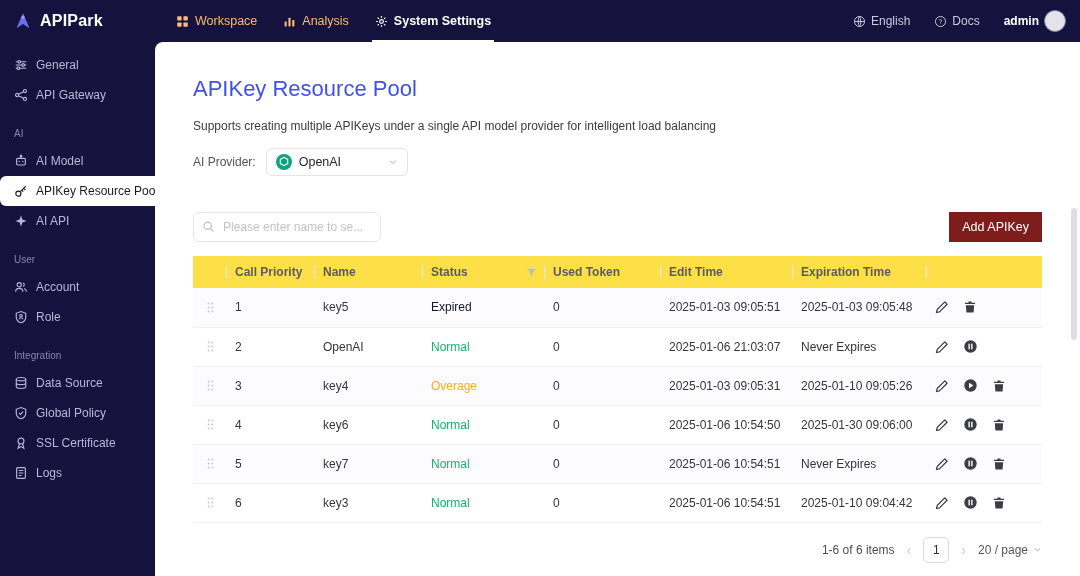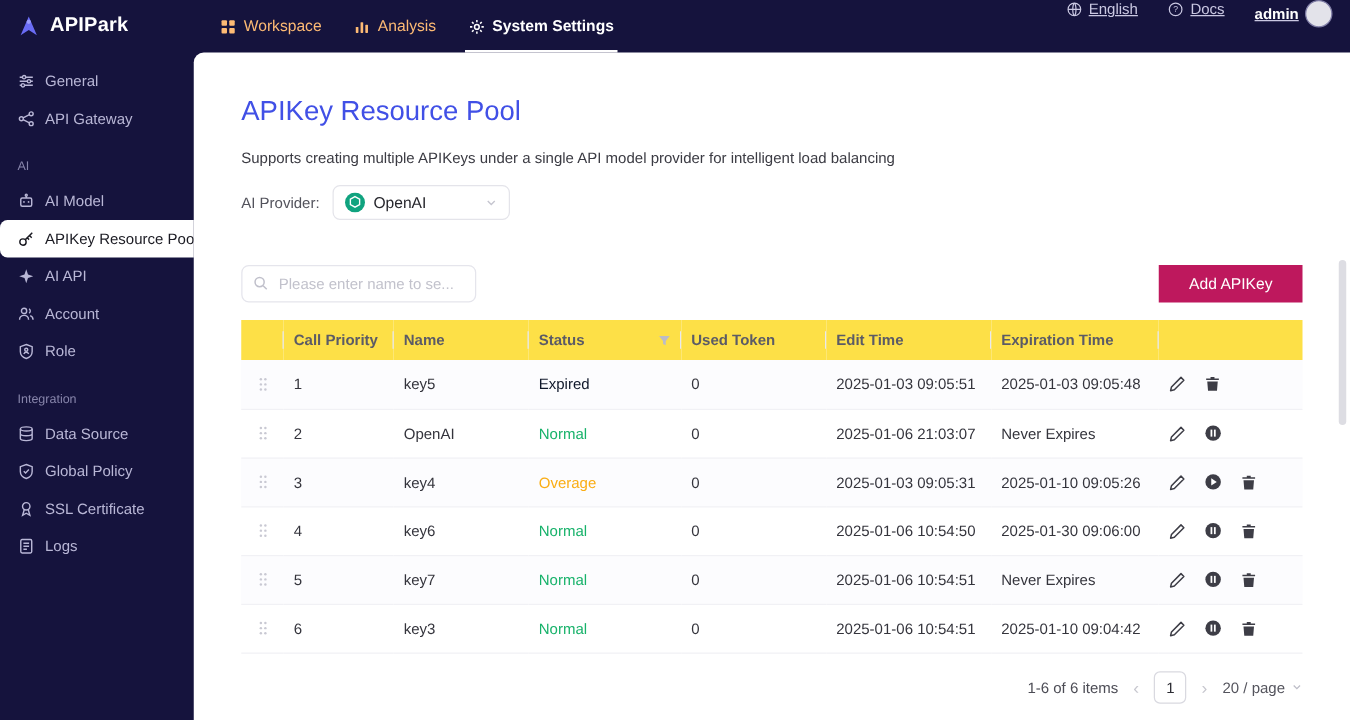--- a/index.html
+++ b/index.html
@@ -13,21 +13,21 @@
   svg { display:block; }
 
   
   .topbar { height:42px; display:flex; align-items:stretch; color:#c5c3de; }
   .logo { width:155px; flex:none; display:flex; align-items:center; gap:7px; padding-left:13px; }
   .logo-text { color:#fff; font-weight:bold; font-size:16px; letter-spacing:.2px; }
   .nav { display:flex; align-items:stretch; margin-left:8px; }
   .nav-item { display:flex; align-items:center; gap:6px; padding:0 13px; font-size:12.5px; color:#fdba74; cursor:pointer; position:relative; }
   .nav-item.active { color:#fff; font-weight:bold; }
   .nav-item.active::after { content:""; position:absolute; left:10px; right:10px; bottom:0; height:2px; background:#fff; }
-  .top-right { margin-left:auto; display:flex; align-items:flex-start; gap:24px; padding-right:14px; font-size:12px; color:#cac8e2;text-decoration:underline; }
+  .top-right { margin-left:auto; display:flex; align-items:center; gap:24px; padding-right:14px; font-size:12px; color:#cac8e2; }
   .top-right .tr-item { display:flex; align-items:center; gap:5px; cursor:pointer; }
   .tr-user { color:#fff; font-weight:bold; }
   .avatar { width:22px; height:22px; border-radius:50%; background:#e3e3ea; border:1px solid #7f7da6; }
 
   
   .layout { display:flex; height:534px; }
   .sidebar { width:155px; flex:none; color:#b9b7d6; padding-top:8px; }
   .sec-title { font-size:10px; color:#8785ab; padding:18px 14px 7px; }
   .sidebar .sec-title:first-child { padding-top:12px; }
   .side-item { display:flex; align-items:center; gap:8px; padding:8px 14px; font-size:12px; cursor:pointer; white-space:nowrap; }
@@ -40,21 +40,21 @@
   .subtitle { margin-top:17px; font-size:12px; color:#3b3b43; }
   .provider-row { margin-top:15px; display:flex; align-items:center; gap:10px; font-size:12px; color:#53535c; }
   .provider-select { display:flex; align-items:center; gap:7px; border:1px solid #e4e4ea; border-radius:6px; padding:5px 9px; width:142px; background:#fff; cursor:pointer; }
   .provider-select .val { flex:1; font-size:12.5px; color:#26262c; }
 
   .toolbar { margin-top:36px; display:flex; align-items:center; justify-content:space-between; }
   .search-box { position:relative; width:188px; }
   .search-box input { width:100%; height:30px; border:1px solid #e5e5ec; border-radius:6px; padding:0 10px 0 29px; font-size:12px; color:#333; outline:none; font-family:"Liberation Sans",sans-serif; }
   .search-box input::placeholder { color:#c2c2cc; }
   .search-icon { position:absolute; left:9px; top:8px; }
-  .add-btn { height:30px; padding:0 24px; background:#be185d; color:#fff; border:none; border-radius:0; font-size:12.5px; cursor:pointer; font-family:"Liberation Sans",sans-serif; }
+  .add-btn { height:30px; padding:0 13px; background:#7f1d1d; color:#fff; border:none; border-radius:0; font-size:12.5px; cursor:pointer; font-family:"Liberation Sans",sans-serif; }
 
   table { width:100%; border-collapse:collapse; margin-top:14px; font-size:12px; color:#34343c; table-layout:fixed; }
   thead th { background:#fde047; height:32px; font-weight:700; color:#5b5b66; text-align:left; padding:0 8px; position:relative; }
   thead th:not(:last-child)::after { content:""; position:absolute; right:0; top:9px; width:1px; height:14px; background:#e8e8ee; }
   .th-status-wrap { display:flex; align-items:center; justify-content:space-between; }
   tbody td { height:39px; padding:0 8px; border-bottom:1px solid #f1f1f5; }
   tbody tr:nth-child(odd) { background:#fcfcfe; }
   .handle-cell { text-align:center; cursor:grab; }
   .handle-cell svg { margin:0 auto; }
   .st-expired { color:#0f172a; }
@@ -191,20 +191,21 @@
     </div>
     <div class="side-item">
       <span>
           <svg width="14" height="14" viewBox="0 0 16 16">
             <path d="M8 1.6l1.6 4.8L14.4 8l-4.8 1.6L8 14.4 6.4 9.6 1.6 8l4.8-1.6z" fill="currentColor"></path>
           </svg>
         </span>
       <span>AI API</span>
     </div>
 
+    <div class="sec-title">User</div>
     <div class="side-item">
       <span>
           <svg width="14" height="14" viewBox="0 0 16 16" fill="none" stroke="currentColor" stroke-width="1.3">
             <circle cx="6" cy="5.4" r="2.4"></circle>
             <path d="M1.9 13.4c0-2.3 1.8-3.9 4.1-3.9s4.1 1.6 4.1 3.9M10.6 3.4a2.4 2.4 0 010 4M11.6 9.7c1.5.5 2.6 1.9 2.6 3.7"></path>
           </svg>
         </span>
       <span>Account</span>
     </div>
     <div class="side-item">

